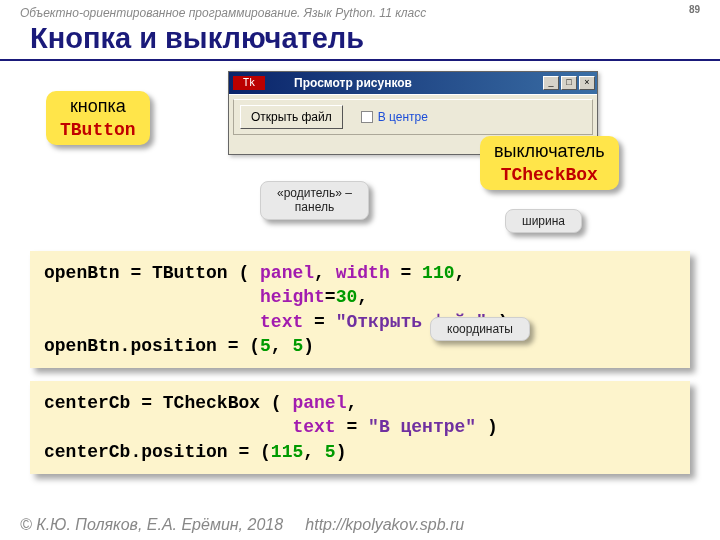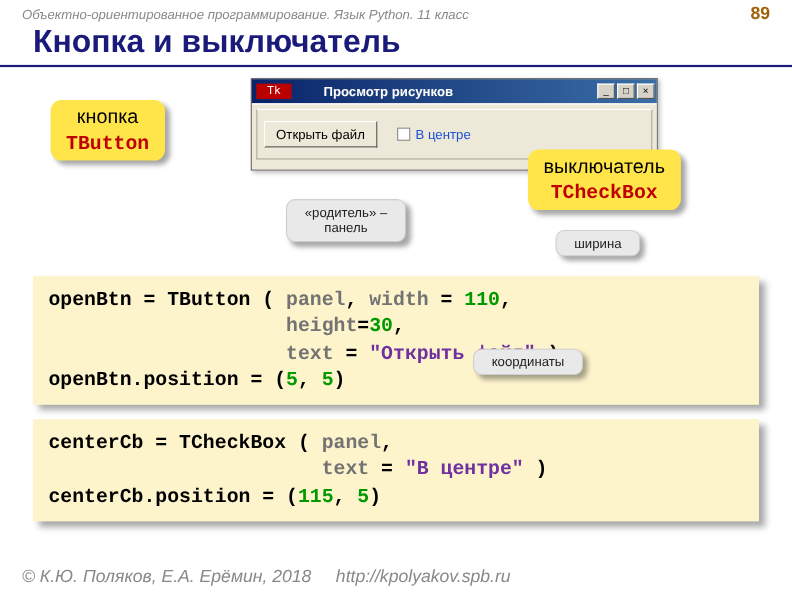--- a/index.html
+++ b/index.html
@@ -15,22 +15,22 @@
   .header {
     padding: 6px 20px 2px 20px;
     font-size: 12px;
     color: #888;
     font-style: italic;
   }
   .pagenum {
     position: absolute;
     top: 4px;
     right: 20px;
-    font-size: 16px;
-    color: #a16207;
+    font-size: 10px;
+    color: #737373;
     font-weight: bold;
     font-style: normal;
     margin-left: 30px;
   }
   .title {
     font-size: 29px;
     font-weight: bold;
     color: #1a1a7a;
     padding: 0 20px 4px 30px;
     border-bottom: 2px solid #1a1a7a;
@@ -75,21 +75,21 @@
     margin-left: 2px;
     font-size: 9px; line-height: 11px; text-align: center;
     color: #000;
   }
   .win-body {
     background: #ece9d8; height: 60px; position: relative;
     border-top: 1px solid #fff;
   }
   .panel-inner {
     position: absolute;
-    left: 4px; top: 4px; right: 4px; height: 46px;
+    left: 4px; top: 4px; right: 4px; height: 36px;
     background: #ece9d8;
     border: 1px solid #aca899;
     border-top-color: #fff;
     display: flex; align-items: center;
   }
   .native-btn {
     margin-left: 6px;
     padding: 2px 10px;
     background: #ece9d8;
     border: 1px solid #555;
@@ -151,21 +151,21 @@
     padding: 10px 14px;
     font-family: "Courier New", monospace;
     font-size: 18px;
     font-weight: bold;
     white-space: pre;
     color: #000;
     line-height: 1.35;
   }
   .code1 { top: 190px; }
   .code2 { top: 320px; font-family: Liberation Mono, monospace; }
-  .kw  { color: #737373; }
+  .kw  { color: #a21caf; }
   .num { color: #009a00; }
   .str { color: #7030a0; }
 
   .footer {
     position: absolute;
     bottom: 6px; left: 20px;
     font-size: 16px;
     color: #888;
     font-style: italic;
   }

